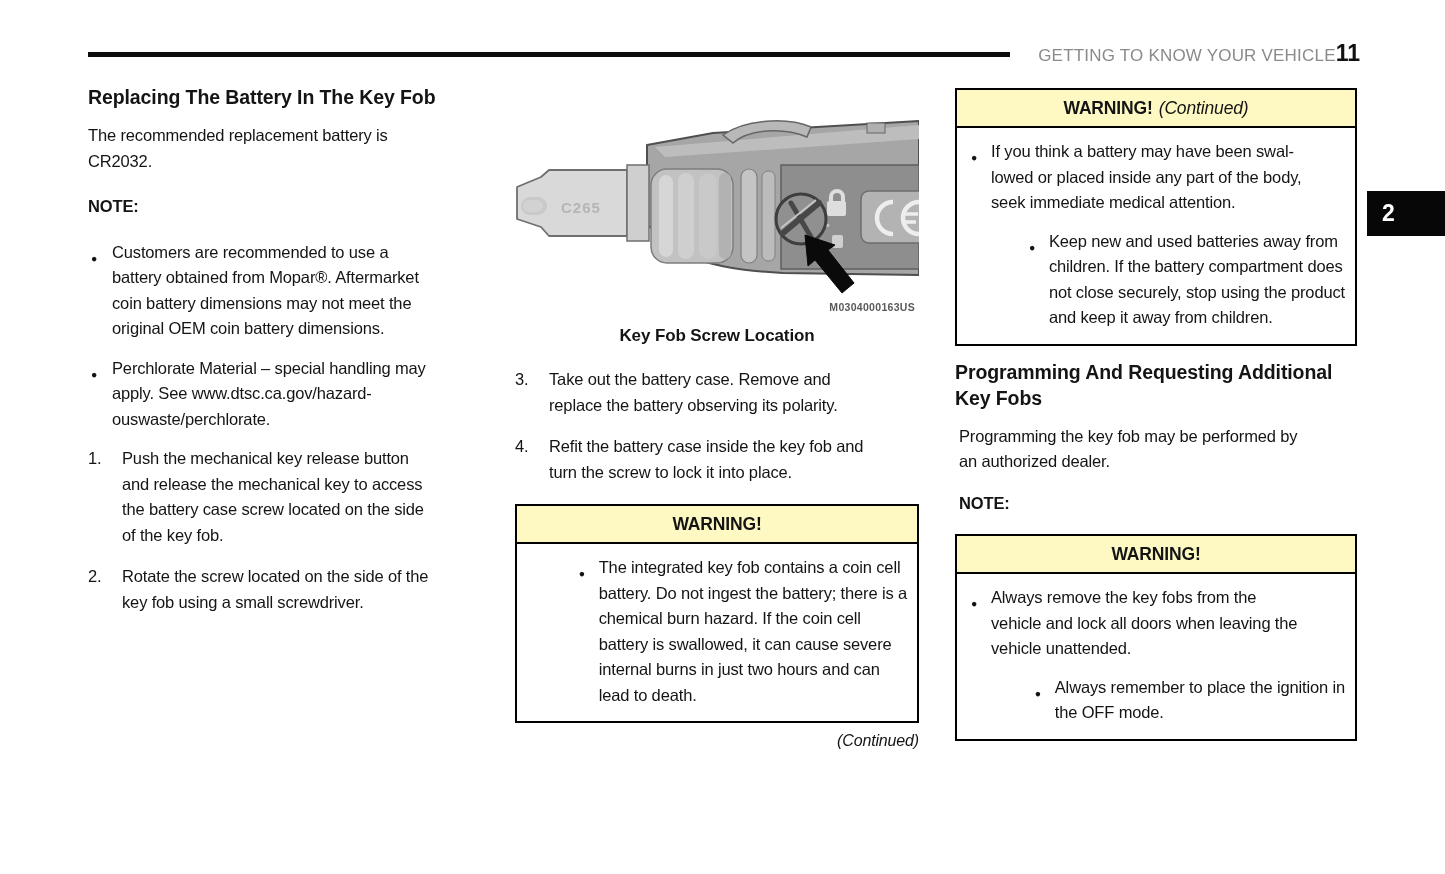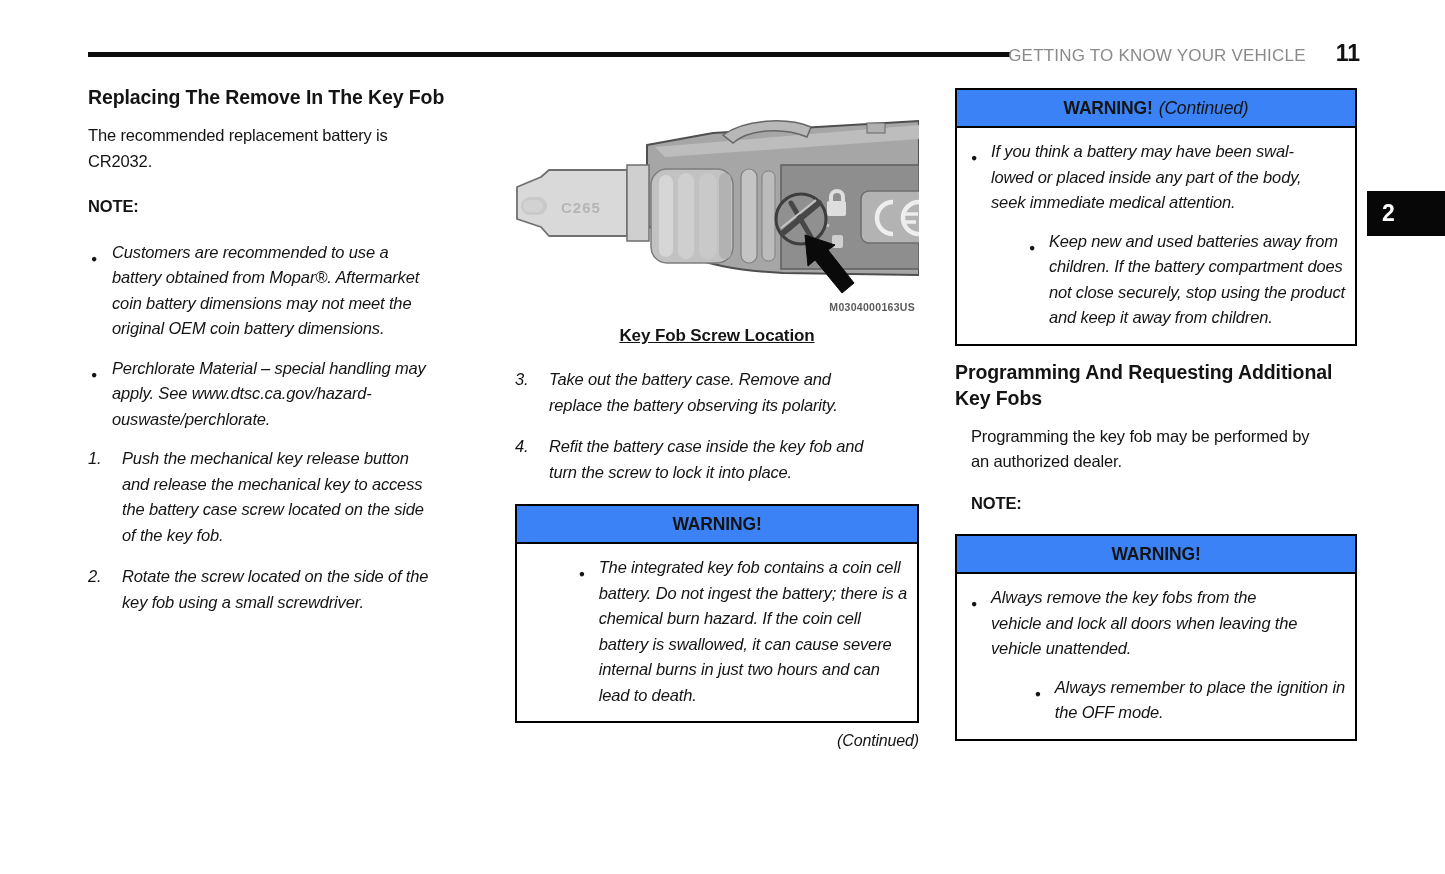--- a/index.html
+++ b/index.html
@@ -1,53 +1,53 @@
 <!DOCTYPE html>
 <html><head>
 <meta charset="utf-8">
 <style>
   html,body{margin:0;padding:0;background:#ffffff;}
   .page{position:relative;width:1445px;height:874px;background:#ffffff;overflow:hidden;
         font-family:"Liberation Sans", sans-serif;color:#141414;}
   
   .rule{position:absolute;left:88px;top:52px;width:922px;height:5px;background:#0d0d0d;}
   .header-meta{position:absolute;left:1000px;top:40px;width:360px;display:flex;
-               justify-content:flex-end;align-items:baseline;gap:30px;}
+               justify-content:flex-end;align-items:baseline;}
   .section-title{font-size:17px;color:#8a8a8a;letter-spacing:0.2px;}
   .page-number{font-size:23px;font-weight:bold;color:#111;}
   .chapter-tab{position:absolute;left:1367px;top:191px;width:78px;height:45px;background:#070707;
                color:#ffffff;display:flex;align-items:center;padding-left:15px;box-sizing:border-box;
                font-size:23px;font-weight:bold;}
   
   .col{position:absolute;font-size:16.5px;line-height:25.5px;letter-spacing:-0.15px;}
   .col-left{left:88px;top:84px;width:402px;}
   .col-mid{left:515px;top:113px;width:404px;}
   .col-right{left:955px;top:88px;width:402px;}
   h2{font-size:19.5px;line-height:26px;font-weight:bold;margin:0 0 13px 0;letter-spacing:-0.1px;}
-  p{margin:16px;}
+  p{margin:4px;}
   .prewrap{white-space:pre-line;}
   .intro{margin:0 0 20px 0;}
   .note-label{font-weight:bold;margin:0 0 20px 0;}
-  .li{display:flex;margin:0 0 14px 0;font-style:italic;}
+  .li{display:flex;margin:0 0 14px 0;}
   .li.num{margin-bottom:16px;}
   .li .marker{flex:0 0 34px;}
   .li.bullet::before{content:"\25CF";flex:0 0 24px;font-size:10.5px;padding-top:6px;padding-left:3px;box-sizing:border-box;}
   
   .warnbox{border:2px solid #000;background:#fff;}
-  .warnhead{background:#3b82f6;border-bottom:2px solid #000;text-align:center;
+  .warnhead{background:#fef9c3;border-bottom:2px solid #000;text-align:center;
             padding:7px 4px;font-size:17.5px;line-height:22px;}
   .wtitle{font-weight:bold;}
   .wsuffix{font-style:italic;margin-left:6px;}
   .warnbody{padding:11px 10px 13px 8px;}
   .warnbody .li{margin:0 0 13px 0;}
   .warnbody .li:last-child{margin-bottom:0;justify-content:flex-end;}
   .warnbody .li.bullet::before{flex:0 0 26px;padding-left:6px;}
   
   .figure{position:relative;width:404px;height:200px;}
-  .caption{margin-top:13px;text-align:center;font-weight:bold;font-size:17px;line-height:20px;letter-spacing:-0.1px;text-decoration:underline;}
+  .caption{margin-top:13px;text-align:center;font-weight:bold;font-size:17px;line-height:20px;letter-spacing:-0.1px;}
   .steps{margin-top:21px;}
   .mid-warn{margin-top:19px;}
   .continued{margin-top:5px;text-align:right;font-style:italic;font-size:16px;}
   
   .r-head{margin-top:13px;}
   .r-intro{margin-top:13px;}
   .r-notelabel{margin-top:16px;font-weight:bold;}
   .r-warn{margin-top:18px;}
 </style>
 </head>
@@ -58,21 +58,21 @@
   <div class="rule"></div>
   <div class="header-meta">
     <span class="section-title">GETTING TO KNOW YOUR VEHICLE</span>
     <span class="page-number">11</span>
   </div>
   <div class="chapter-tab">
     <span>2</span>
   </div>
 
   <div class="col col-left">
-    <h2>Replacing The Remove In The Key Fob</h2>
+    <h2>Replacing The Battery In The Key Fob</h2>
     <p class="intro prewrap">The recommended replacement battery is
 CR2032.</p>
     <p class="note-label">NOTE:</p>
 
     <div class="li bullet">
       <span class="txt prewrap">Customers are recommended to use a
 battery obtained from Mopar®. Aftermarket
 coin battery dimensions may not meet the
 original OEM coin battery dimensions.</span>
     </div>

